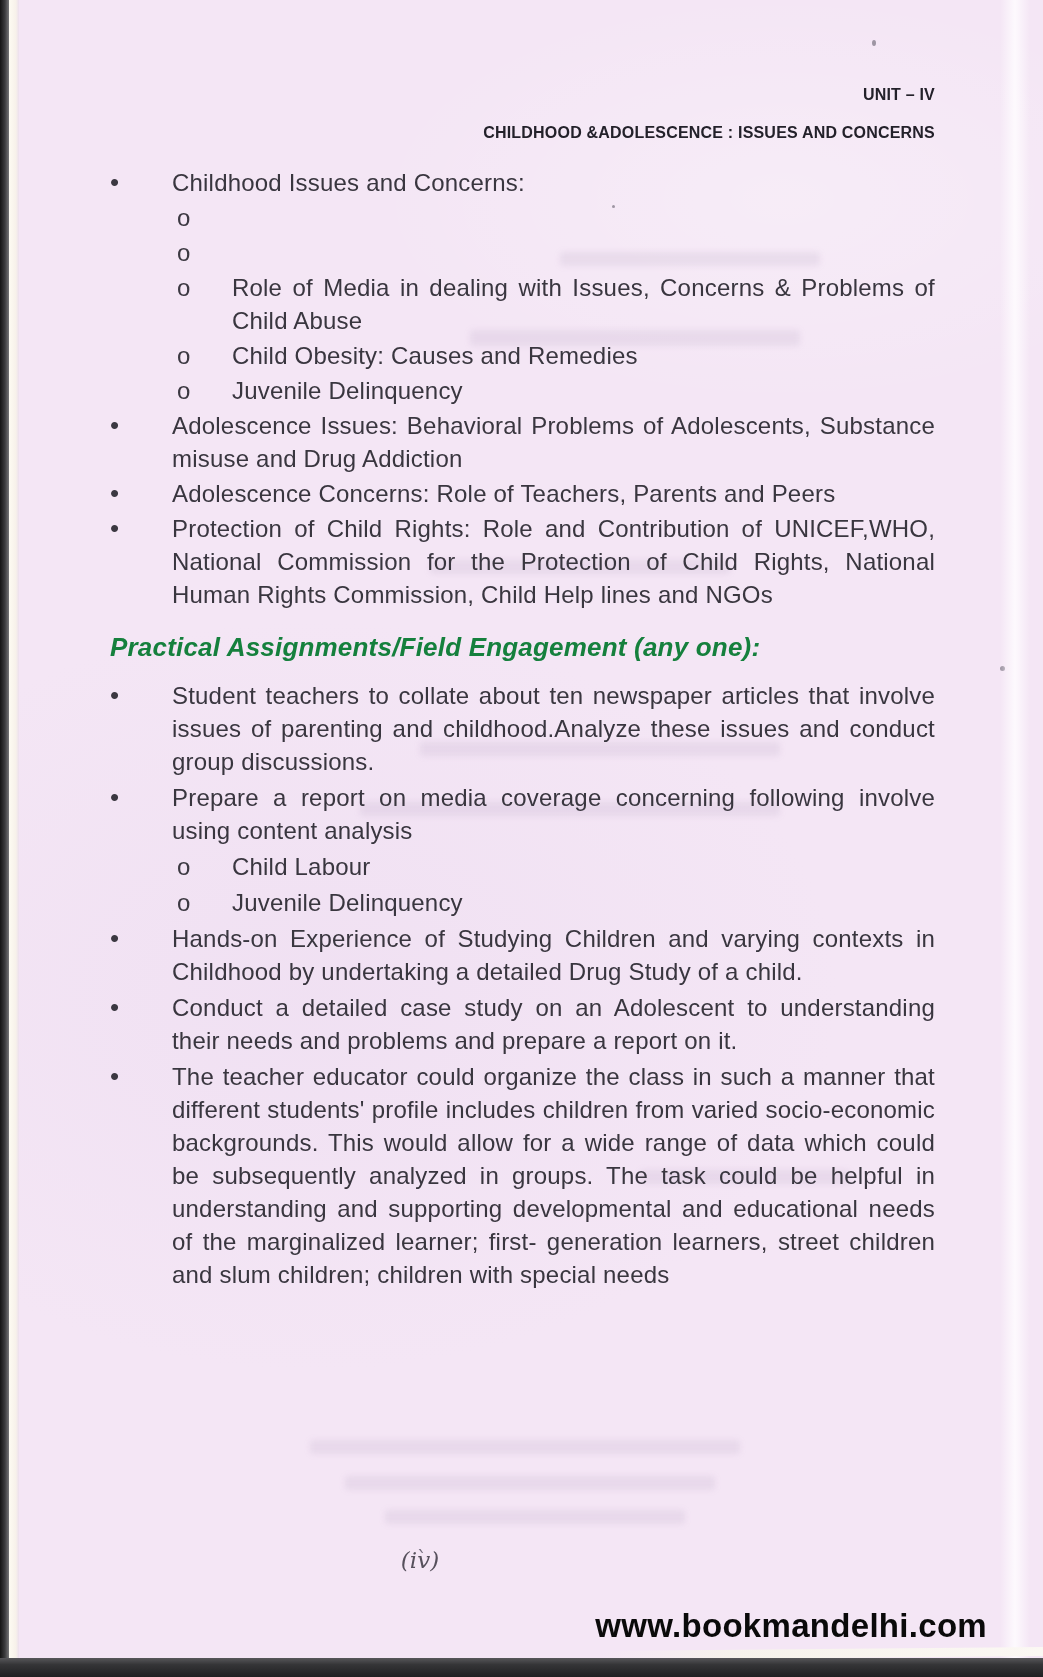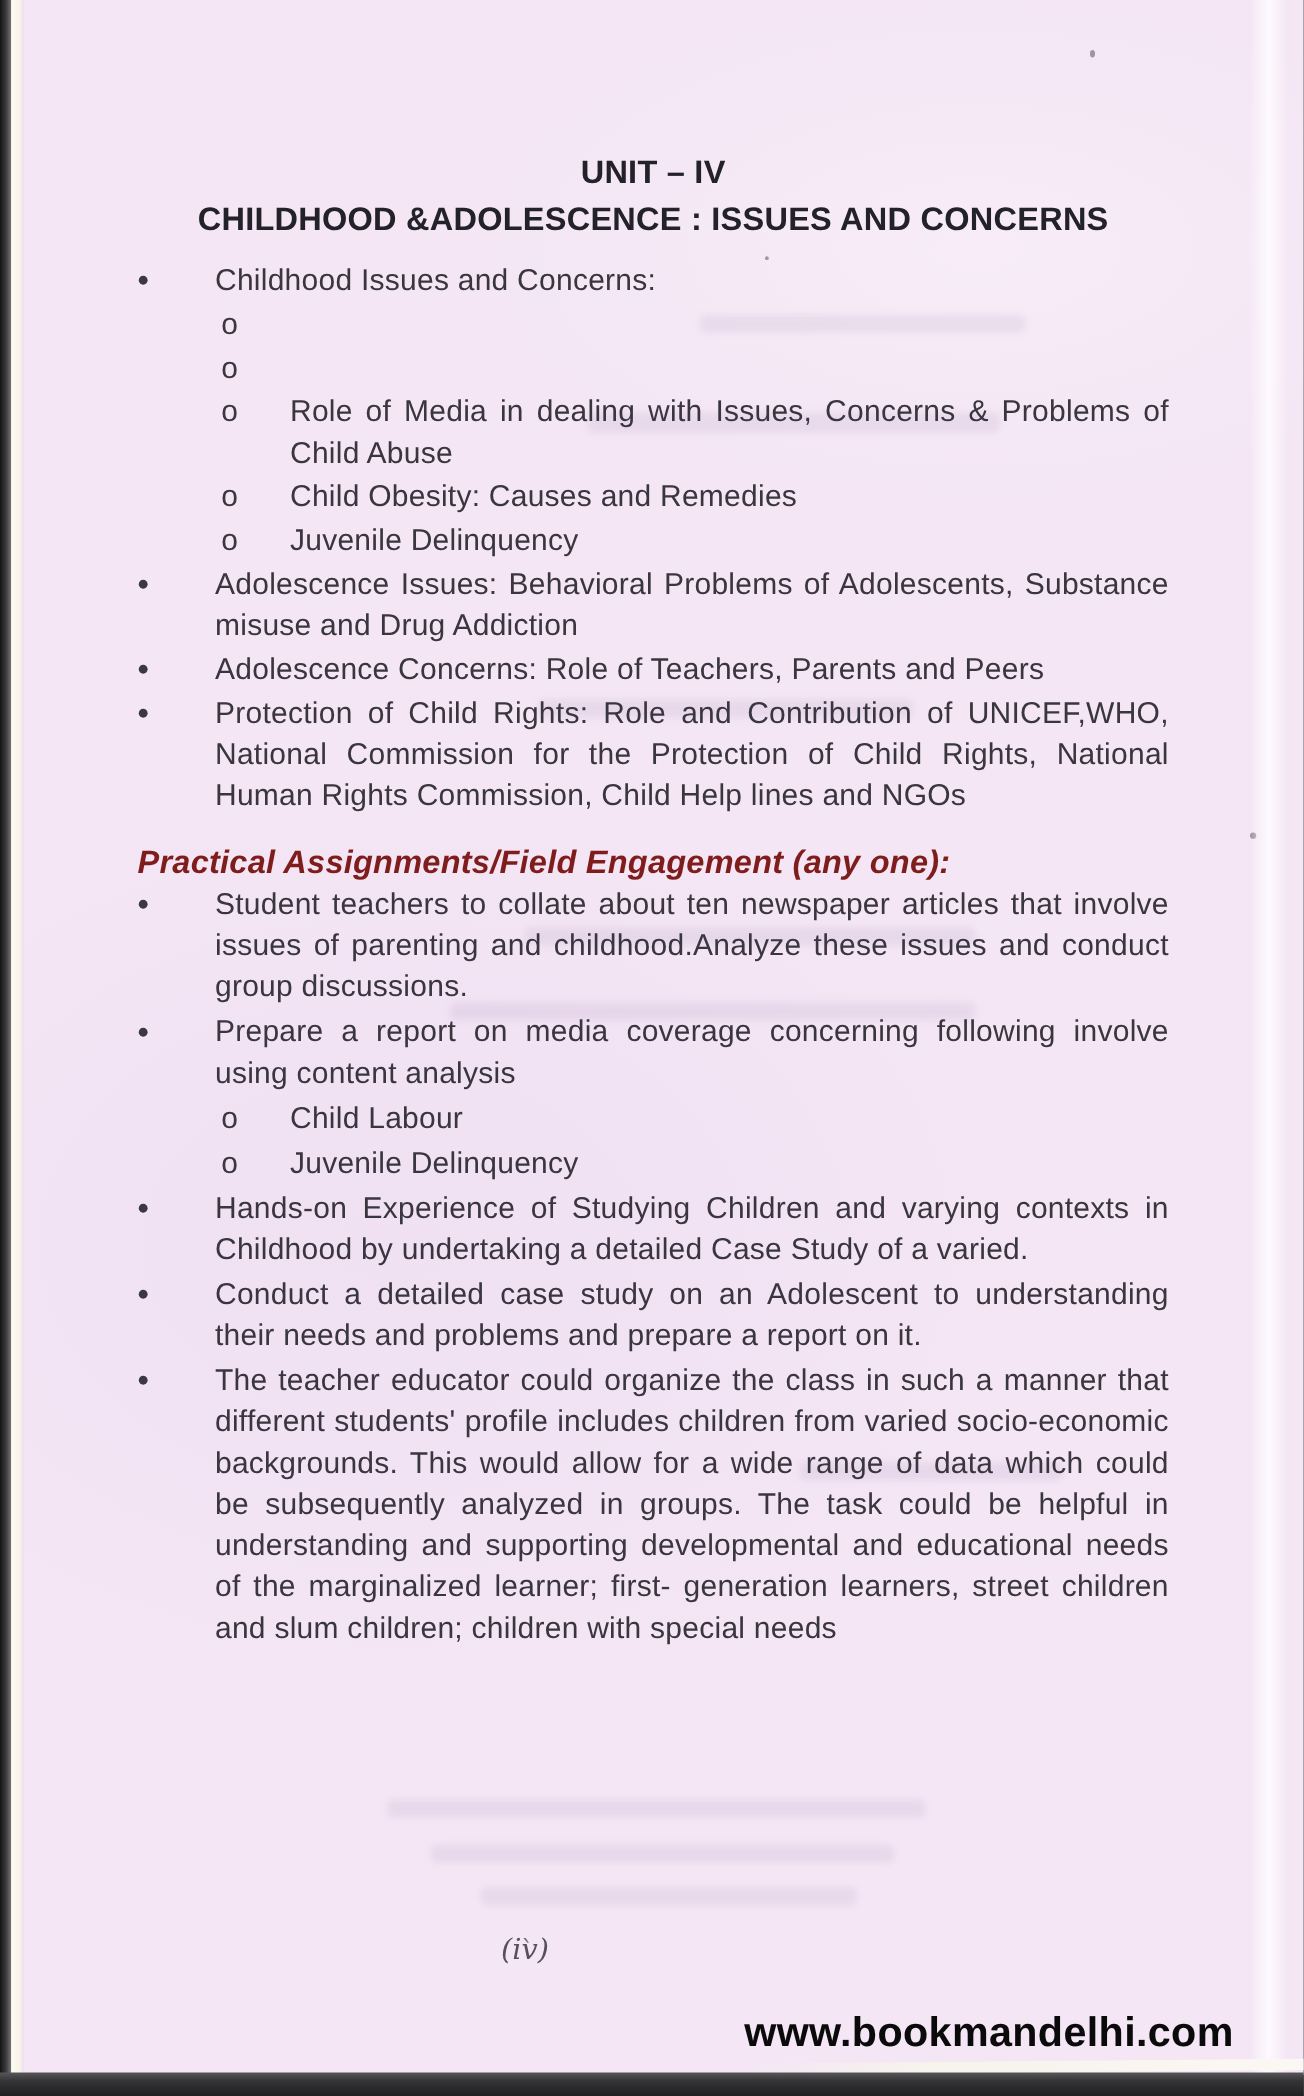--- a/index.html
+++ b/index.html
@@ -58,42 +58,42 @@
   }
 
   
   .content {
     position:absolute; left:110px; top:0; width:825px;
     color:#39363f;
     font-size:24px; line-height:33px;
     letter-spacing:0.2px;
   }
   .doc-title {
-    margin-top:118px;
-    text-align:center;
+    margin-top:76px;
+    text-align:right;
     font-weight:bold;
     color:#23212a;
-    font-size:26px;
+    font-size:16px;
     line-height:38px;
     letter-spacing:0.2px;
   }
   .main-list { margin-top:14px; }
 
   .li { display:flex; margin:0 0 2px 0; }
   .li-marker { flex:none; color:#3b3841; }
   .li-bullet > .li-marker { width:62px; font-size:26px; }
   .li-sub { padding-left:67px; }
   .li-sub > .li-marker { width:55px; font-size:24px; }
   .li-text { flex:1; text-align:justify; }
 
   .practical-heading {
-    margin-top:19px; margin-bottom:1px;
+    margin-top:19px; margin-bottom:15px;
     font-weight:bold; font-style:italic;
     font-size:26px; line-height:34px;
-    color:#7f1d1d; letter-spacing:0.2px;
+    color:#15803d; letter-spacing:0.2px;
   }
   .practical-list .li { margin-bottom:3px; }
 
   .page-number {
     position:absolute; left:0; top:1547px; width:840px;
     text-align:center;
     font-family:"DejaVu Serif", serif;
     font-style:italic;
     font-size:23px;
     color:#56505c;
@@ -190,21 +190,21 @@
         <div class="li li-sub">
           <span class="li-marker">o</span>
           <span class="li-text">Child Labour</span>
         </div>
         <div class="li li-sub">
           <span class="li-marker">o</span>
           <span class="li-text">Juvenile Delinquency</span>
         </div>
         <div class="li li-bullet">
           <span class="li-marker">•</span>
-          <span class="li-text">Hands-on Experience of Studying Children and varying contexts in Childhood by undertaking a detailed Case Study of a varied.</span>
+          <span class="li-text">Hands-on Experience of Studying Children and varying contexts in Childhood by undertaking a detailed Drug Study of a child.</span>
         </div>
         <div class="li li-bullet">
           <span class="li-marker">•</span>
           <span class="li-text">Conduct a detailed case study on an Adolescent to understanding their needs and problems and prepare a report on it.</span>
         </div>
         <div class="li li-bullet">
           <span class="li-marker">•</span>
           <span class="li-text">The teacher educator could organize the class in such a manner that different students' profile includes children from varied socio-economic backgrounds. This would allow for a wide range of data which could be subsequently analyzed in groups. The task could be helpful in understanding and supporting developmental and educational needs of the marginalized learner; first- generation learners, street children and slum children; children with special needs</span>
         </div>
       </div>

